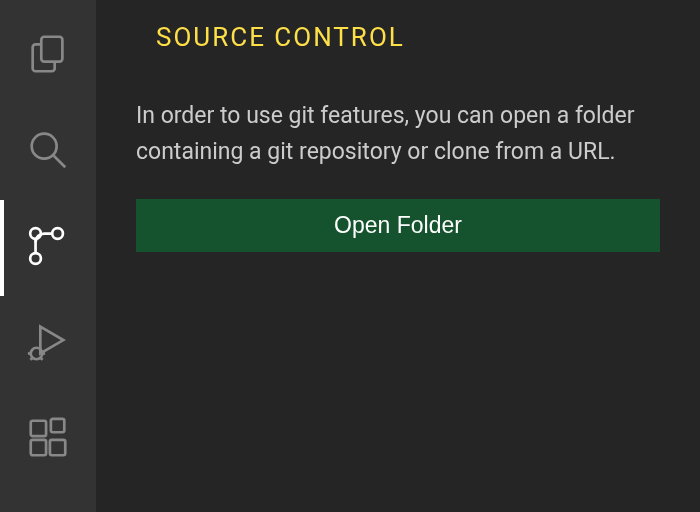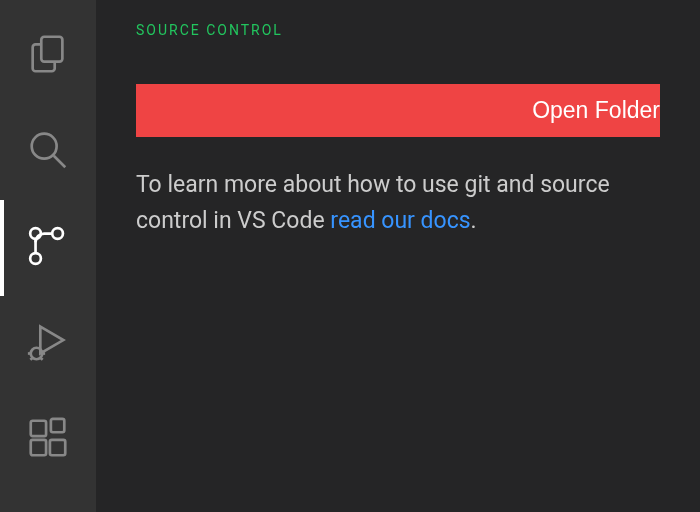--- a/index.html
+++ b/index.html
@@ -53,37 +53,38 @@
     background: #ffffff;
   }
   .sidebar {
     flex: 1;
     background: #252526;
     padding: 22px 40px 20px 40px;
     display: flex;
     flex-direction: column;
   }
   .sidebar-title {
-    font-size: 14px;
+    font-size: 26px;
     letter-spacing: 2px;
-    color: #22c55e;
+    color: #fde047;
     font-weight: 400;
     margin-bottom: 46px;
+    margin-left: 20px;
   }
   .welcome-text {
     font-size: 23px;
     line-height: 1.55;
     color: #cccccc;
     margin-bottom: 30px;
   }
   .button {
-    background: #ef4444;
+    background: #14532d;
     color: #ffffff;
     font-size: 23px;
-    text-align: right;
+    text-align: center;
     padding: 13px 0;
     cursor: pointer;
     margin-bottom: 8px;
     border: none;
     width: 100%;
   }
   .button:last-of-type {
     margin-bottom: 30px;
   }
   .help-text {
@@ -155,22 +156,20 @@
           <rect x="13.5" y="2" width="7" height="7" rx="1"></rect>
         </svg>
       </span>
     </div>
 
   </div>
 
   <div class="sidebar">
     <div class="sidebar-title">SOURCE CONTROL</div>
 
+    <div class="welcome-text">In order to use git features, you can open a folder containing a git repository or clone from a URL.</div>
 
     <button class="button">Open Folder</button>
 
 
-    <div class="help-text">
-      <span>To learn more about how to use git and source control in VS Code </span><span class="link">read our docs</span><span>.</span>
-    </div>
   </div>
 
 </div>
 
 </body></html>

